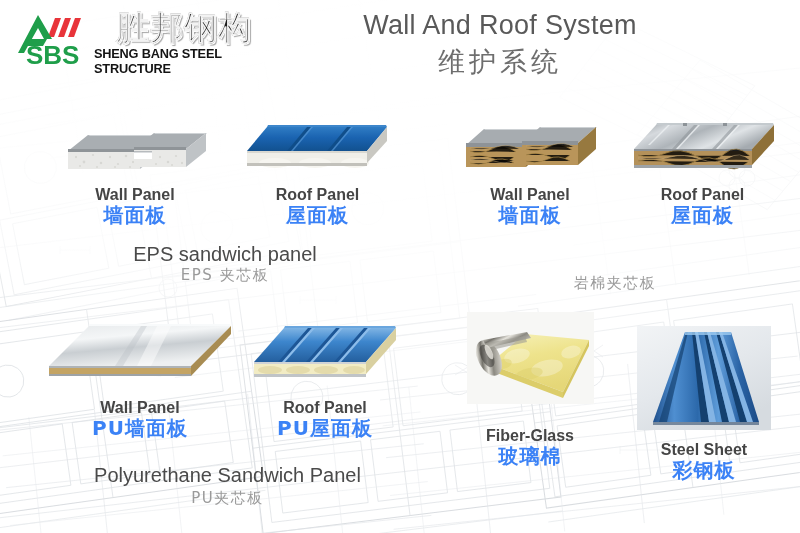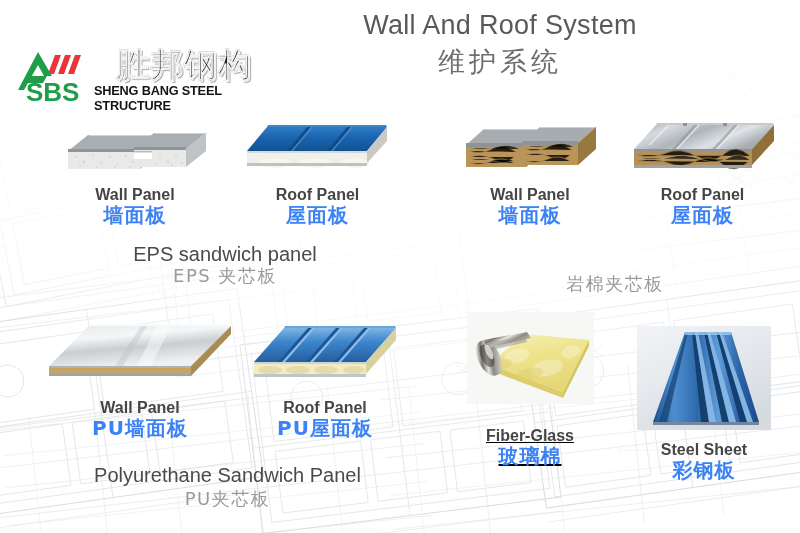--- a/index.html
+++ b/index.html
@@ -29,21 +29,21 @@
       radial-gradient(ellipse 560px 300px at 52% 30%, rgba(255,255,255,0.96) 0%, rgba(255,255,255,0.80) 45%, rgba(255,255,255,0.30) 75%, rgba(255,255,255,0.05) 100%),
       radial-gradient(ellipse 420px 220px at 18% 18%, rgba(255,255,255,0.95) 0%, rgba(255,255,255,0.55) 60%, rgba(255,255,255,0) 100%),
       linear-gradient(180deg, rgba(255,255,255,0.88) 0%, rgba(255,255,255,0.55) 30%, rgba(255,255,255,0.34) 62%, rgba(255,255,255,0.42) 100%);
     pointer-events: none;
   }
 
   
   .logo {
     position: absolute; left: 8px; top: 6px;
     width: 268px; height: 66px;
-    display: flex; align-items: center; margin-top: 37px;
+    display: flex; align-items: center;
   }
   .logo-mark {
     position: relative;
     width: 84px; height: 60px;
     flex: none;
   }
   .logo-mark svg { display: block; }
   .logo-text { position: relative; margin-left: 2px; width: 180px; height: 60px; }
   .logo-cn {
     font-family: "DejaVu Sans", sans-serif;
@@ -102,21 +102,21 @@
     font-size: 20px; color: #3b82f6; font-weight: 700;
     line-height: 21px; white-space: nowrap; letter-spacing: 1px;
   }
   .grp-title-en {
     position: absolute; width: 100%; text-align: center;
     font-size: 20px; color: #4a4a4a; line-height: 22px; white-space: nowrap;
   }
   .grp-title-cn {
     position: absolute; width: 100%; text-align: center;
     font-family: "DejaVu Sans", sans-serif;
-    font-size: 18px; color: #9a9a9a; line-height: 21px;
+    font-size: 15px; color: #9a9a9a; line-height: 21px;
     white-space: nowrap; letter-spacing: 1.5px;
   }
 
   
   .art { position: relative; }
   .art svg { display: block; }
 
   .photo {
     background: linear-gradient(155deg,#f4f5f6 0%,#e9ebee 50%,#dfe2e6 100%);
     position: relative; overflow: hidden;
@@ -538,21 +538,21 @@
       <div class="lbl-en" style="margin-top:10px;">Roof Panel</div>
       <div class="lbl-cn">PU屋面板</div>
     </div>
 
     <div class="grp-title-en" style="top:146px;">Polyurethane Sandwich Panel</div>
     <div class="grp-title-cn" style="top:170px;">PU夹芯板</div>
   </div>
 
   <div class="group" style="left:440px; top:312px; width:350px; height:180px;">
 
-    <div class="item" style="left:0; top:0; width:180px;text-decoration:underline;">
+    <div class="item" style="left:0; top:0; width:180px;">
       <div class="item-img photo" style="width:127px; height:92px;">
         <svg width="127" height="92" viewBox="0 0 127 92">
           <rect width="127" height="92" fill="#f7f7f5"></rect>
           <defs>
             <linearGradient id="foil" x1="0" y1="0" x2="1" y2="0.6">
               <stop offset="0%" stop-color="#5c5a54"></stop>
               <stop offset="18%" stop-color="#dcdad3"></stop>
               <stop offset="34%" stop-color="#74726b"></stop>
               <stop offset="52%" stop-color="#e6e4dd"></stop>
               <stop offset="70%" stop-color="#8b8981"></stop>

